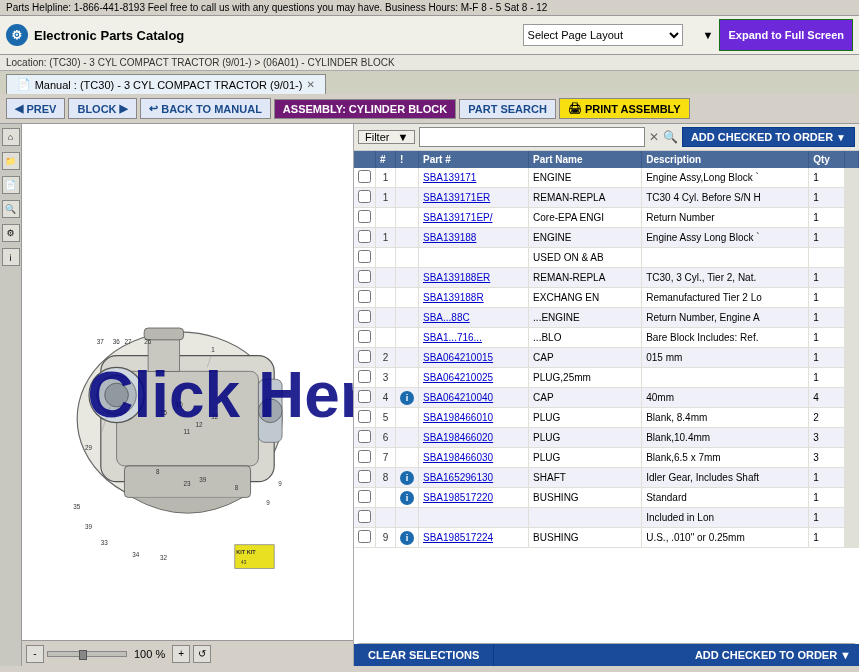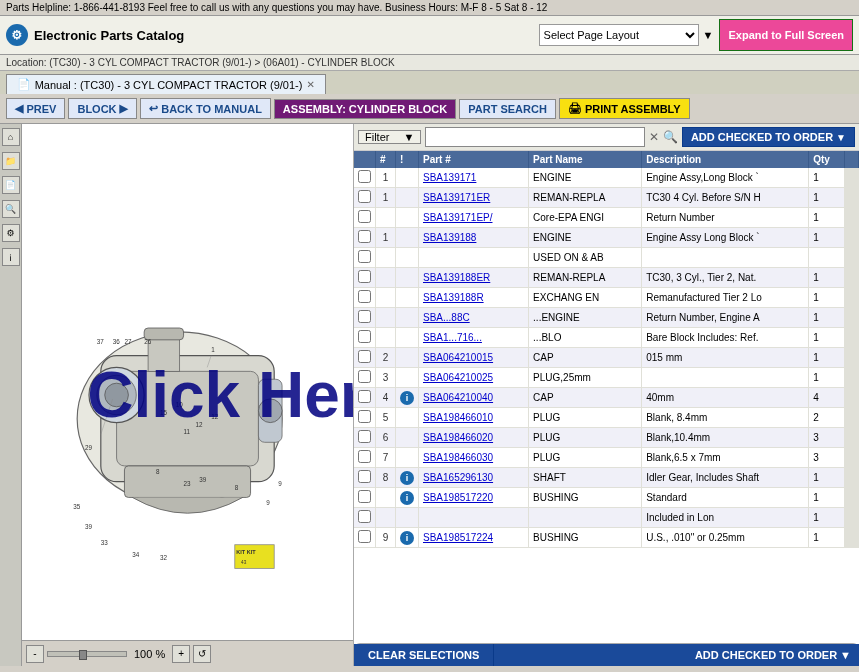--- a/index.html
+++ b/index.html
@@ -24,21 +24,21 @@
     }
     #header-bar .logo-icon {
       width: 22px; height: 22px;
       background: #1a6aad;
       border-radius: 50%;
       display: flex; align-items: center; justify-content: center;
       color: white; font-size: 12px; font-weight: bold; margin-right: 6px;
     }
     #header-bar .app-title { font-size: 13px; font-weight: bold; color: #000; flex: 1; }
     #page-layout-select {
-      display: flex; align-items: center; gap: 4px;
+      display: flex; align-items: center; gap: 20px;
     }
     #page-layout-select select {
       width: 160px; height: 22px; font-size: 11px;
       border: 1px solid #999; background: white;
     }
 
     
     #location-bar {
       background: #e8e8e0;
       padding: 2px 6px;
@@ -175,21 +175,21 @@
     
     #filter-bar {
       display: flex;
       align-items: center;
       padding: 3px 4px;
       background: #e8e8e0;
       border-bottom: 1px solid #ccc;
       gap: 4px;
     }
     .filter-btn {
-      display: flex; align-items: center; gap: 14px;
+      display: flex; align-items: center; gap: 8px;
       padding: 0 6px;
       border: 1px solid #888;
       background: #f0f0e8;
       font-size: 11px; cursor: pointer;
     }
     #filter-input {
       flex: 1;
       height: 20px;
       border: 1px solid #888;
       font-size: 11px;
@@ -292,21 +292,21 @@
 
 <div id="header-bar">
   <div class="logo-icon">⚙</div>
   <span class="app-title">Electronic Parts Catalog</span>
   <div id="page-layout-select">
     <select>
       <option>Select Page Layout</option>
     </select>
     <span>▼</span>
   </div>
-  <button class="expand-btn" style="background:#ec4899;color:white;border:1px solid #157015;padding:9px 8px;font-size:11px;font-weight:bold;cursor:pointer;margin-left:6px;">Expand to Full Screen</button>
+  <button class="expand-btn" style="background:#6d28d9;color:white;border:1px solid #157015;padding:9px 8px;font-size:11px;font-weight:bold;cursor:pointer;margin-left:6px;">Expand to Full Screen</button>
 </div>
 
 <div id="location-bar">
   <span>Location: (TC30) - 3 CYL COMPACT TRACTOR (9/01-) &gt; (06A01) - CYLINDER BLOCK</span>
 </div>
 
 <div id="tab-bar">
   <div class="tab">
     <span style="color:#1a4a9a;">📄</span>
     <span>Manual : (TC30) - 3 CYL COMPACT TRACTOR (9/01-)</span>

